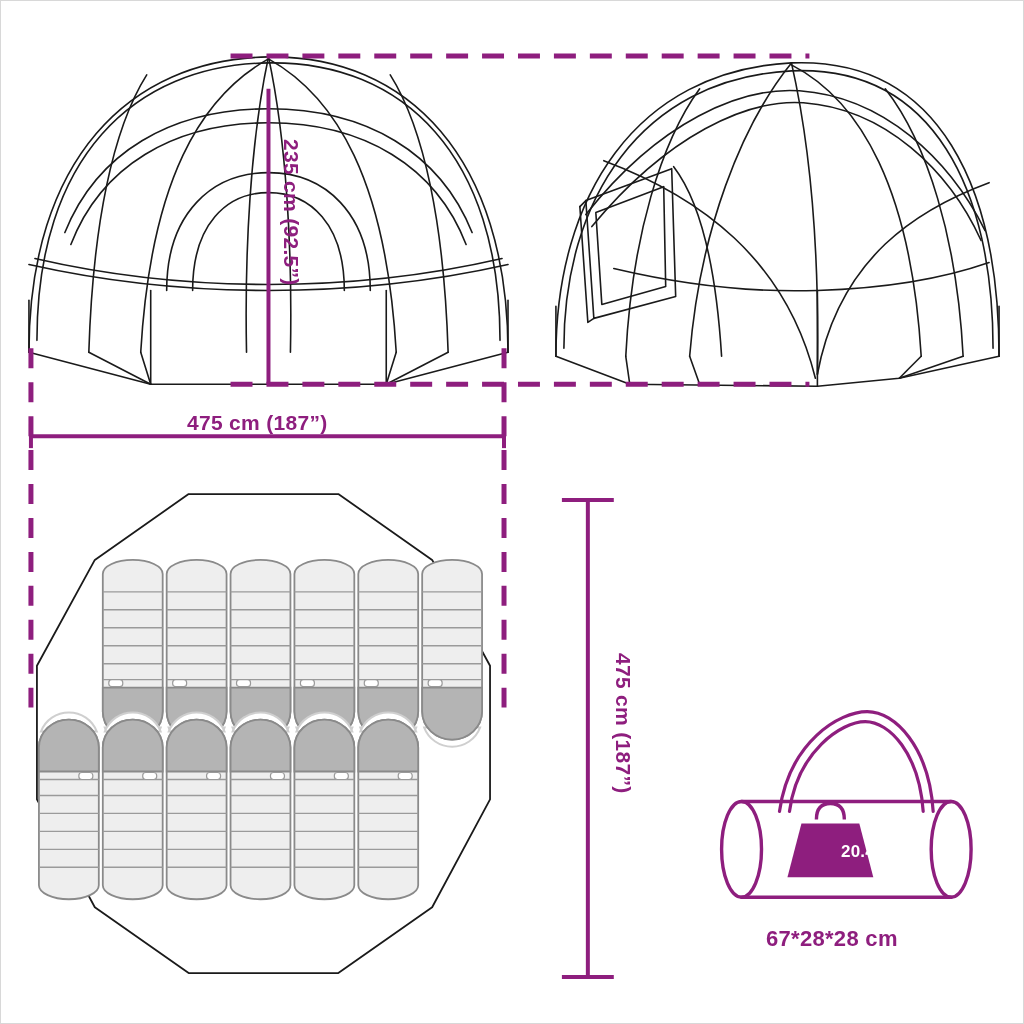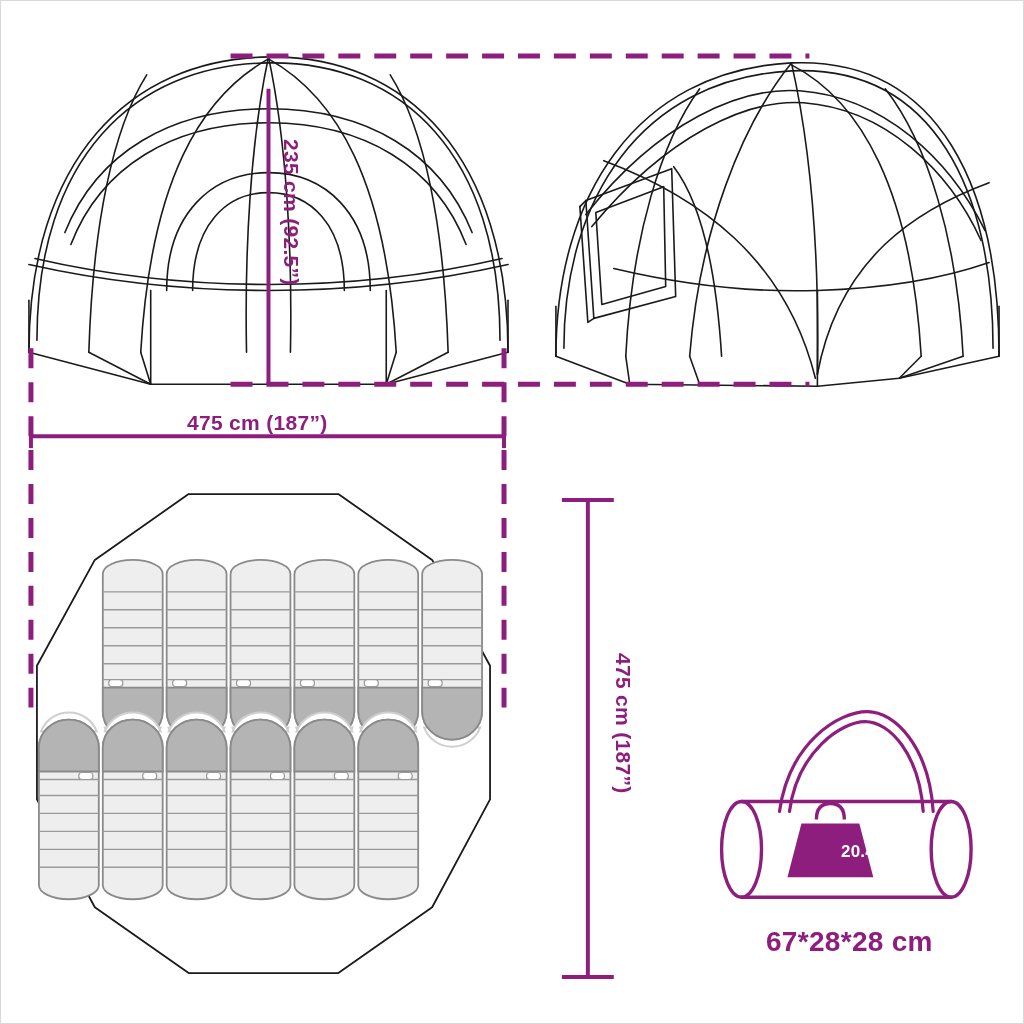--- a/index.html
+++ b/index.html
@@ -4,21 +4,21 @@
 <style>
   html,body{margin:0;padding:0;background:#fff;}
   body{width:1024px;height:1024px;font-family:"Liberation Sans",sans-serif;}
   #stage{position:relative;width:1024px;height:1024px;background:#ffffff;
          border:1px solid #d8d8d8;box-sizing:border-box;overflow:hidden;}
   .svgwrap{position:absolute;inset:0;}
   .lbl{position:absolute;color:#8E1E7E;font-weight:bold;white-space:nowrap;
        letter-spacing:.3px;}
   .lbl-h{font-size:21px;}
   .lbl-v{font-size:21px;transform-origin:left top;}
-  .lbl-bag{font-size:28px;}
+  .lbl-bag{font-size:22px;}
   .wlbl{position:absolute;color:#ffffff;font-weight:bold;font-size:17px;
         white-space:nowrap;letter-spacing:.2px;}
 </style>
 </head>
 <body>
 
 <div id="stage">
 
   <svg class="svgwrap" viewBox="0 0 1024 1024">
 

